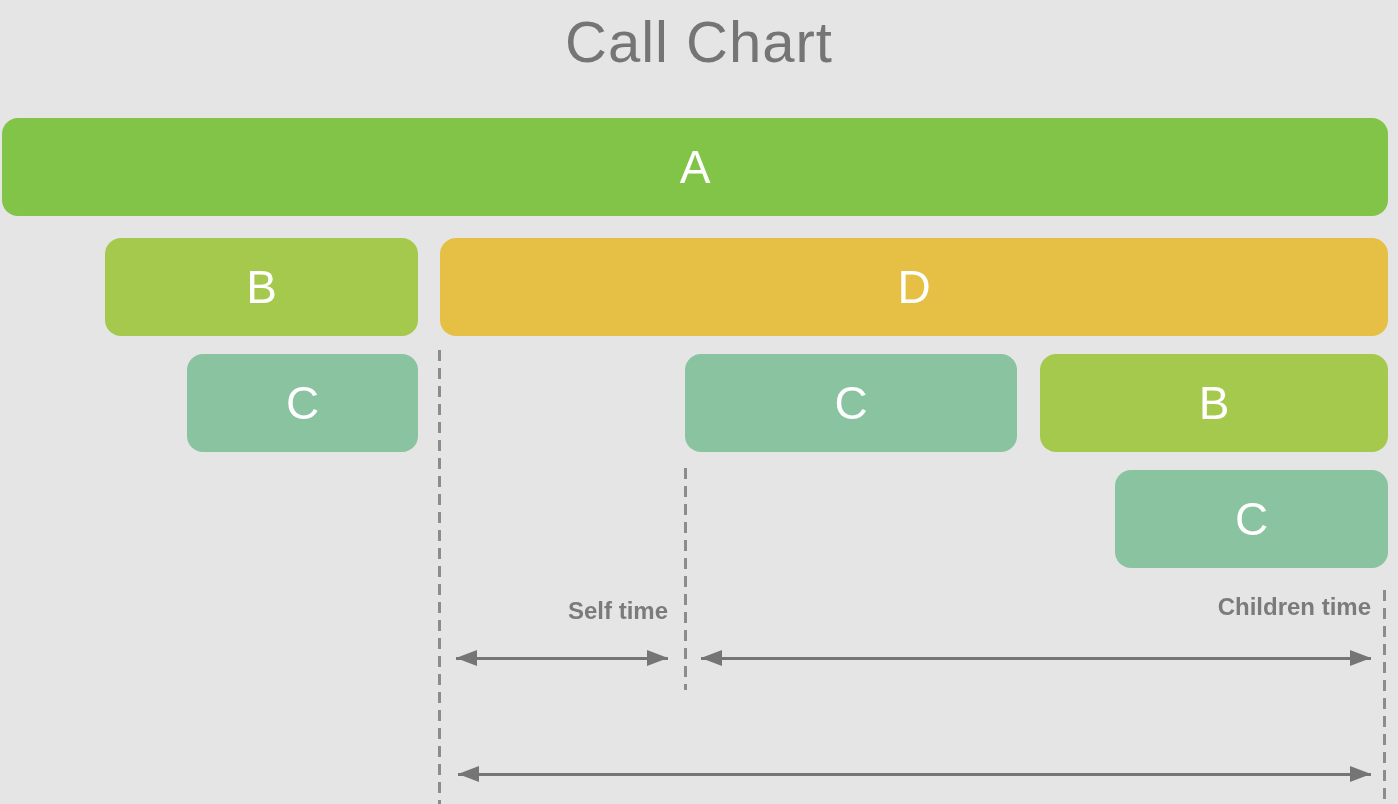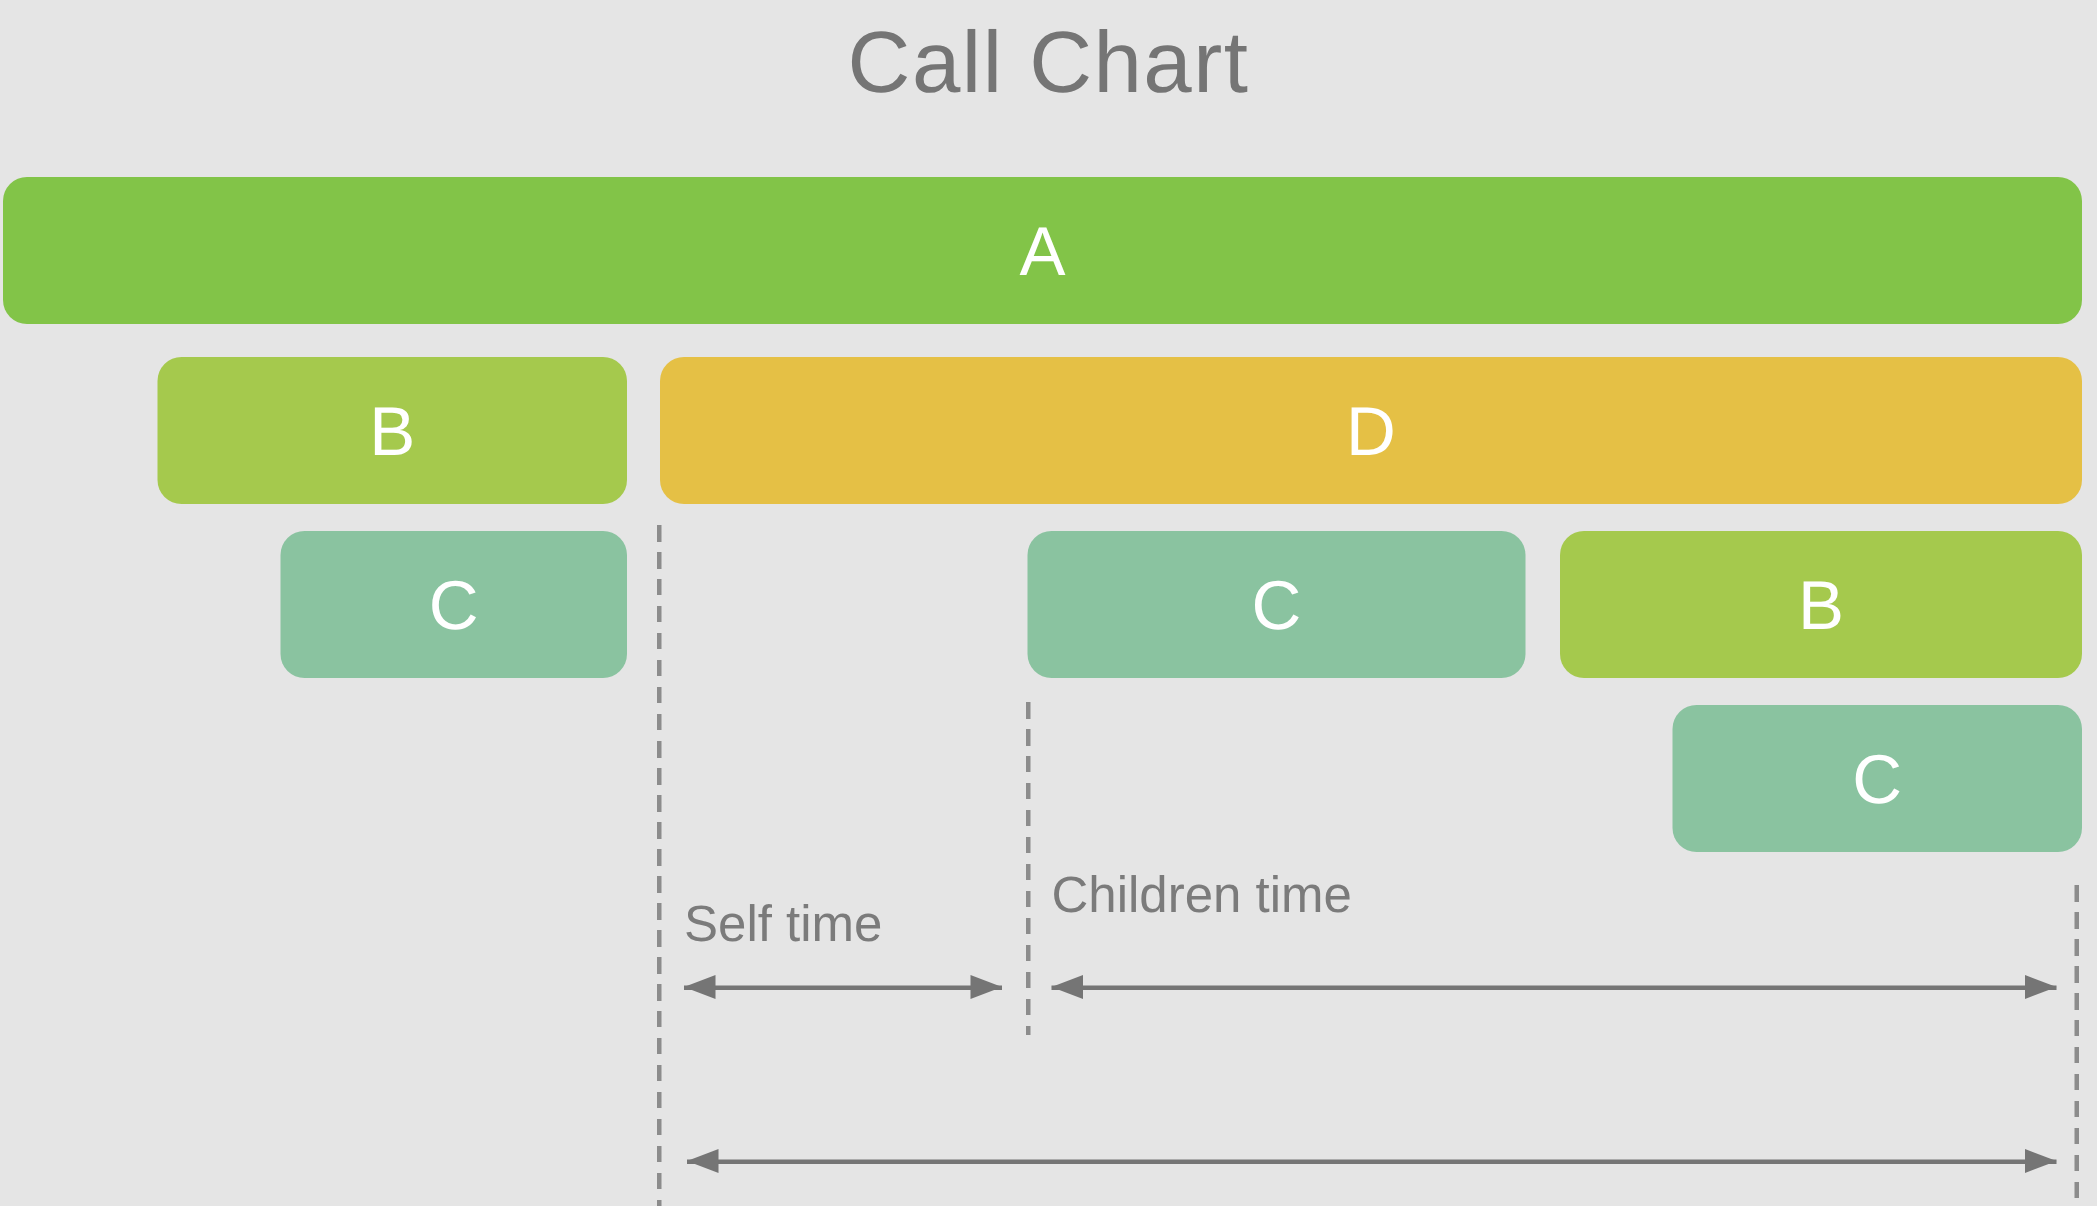--- a/index.html
+++ b/index.html
@@ -54,26 +54,26 @@
     width: 3px;
     background: repeating-linear-gradient(to bottom, #8c8c8c 0 11px, transparent 11px 18px);
   }
   .dash-1 { left: 438px;  top: 350px; height: 454px; }
   .dash-2 { left: 684px;  top: 468px; height: 222px; }
   .dash-3 { left: 1383px; top: 590px; height: 214px; }
 
   .note {
     position: absolute;
     color: #7b7b7b;
-    font-size: 34px;
-    font-weight: 400;
-    text-align: left;
+    font-size: 24px;
+    font-weight: 700;
+    text-align: right;
   }
   .note-self     { left: 456px; width: 212px; top: 597px; }
-  .note-children { left: 701px; width: 670px; top: 578px; }
+  .note-children { left: 701px; width: 670px; top: 593px; }
   .note-total    { left: 458px; width: 913px; top: 707px; }
 
   .arrow {
     position: absolute;
     height: 3px;
     background: #757575;
   }
   .arrow::before,
   .arrow::after {
     content: "";

